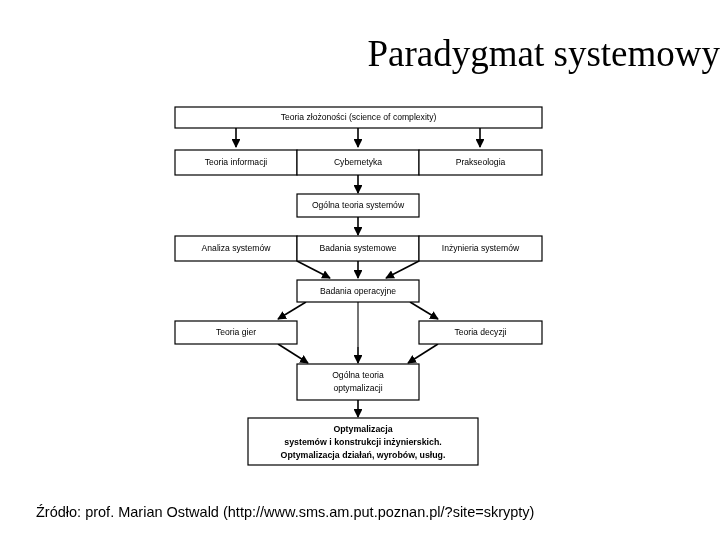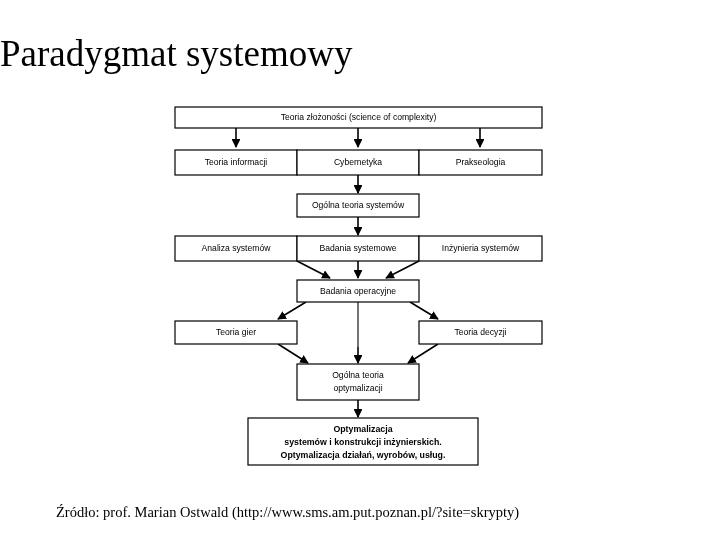--- a/index.html
+++ b/index.html
@@ -17,21 +17,21 @@
   #slide {
     position: absolute;
     inset: 0;
     background: #ffffff;
   }
   #slide-title {
     position: absolute;
     left: 0;
     top: 32px;
     width: 720px;
-    text-align: left;
+    text-align: right;
     font-family: "Liberation Serif", serif;
     font-size: 37px;
     line-height: 44px;
     color: #000000;
     white-space: nowrap;
   }
   #diagram-wrap {
     position: absolute;
     left: 160px;
     top: 95px;
@@ -65,24 +65,24 @@
     stroke-width: 1.6;
     fill: none;
   }
   .conn-thin {
     stroke: #000000;
     stroke-width: 1.1;
     fill: none;
   }
   #source-line {
     position: absolute;
-    left: 56px;
+    left: 36px;
     top: 503px;
     width: 640px;
-    font-family: Liberation Serif, serif;
+    font-family: Liberation Sans, sans-serif;
     font-size: 14.5px;
     line-height: 18px;
     color: #000000;
     white-space: nowrap;
   }
 </style>
 </head>
 <body>
 
 <div id="slide">

